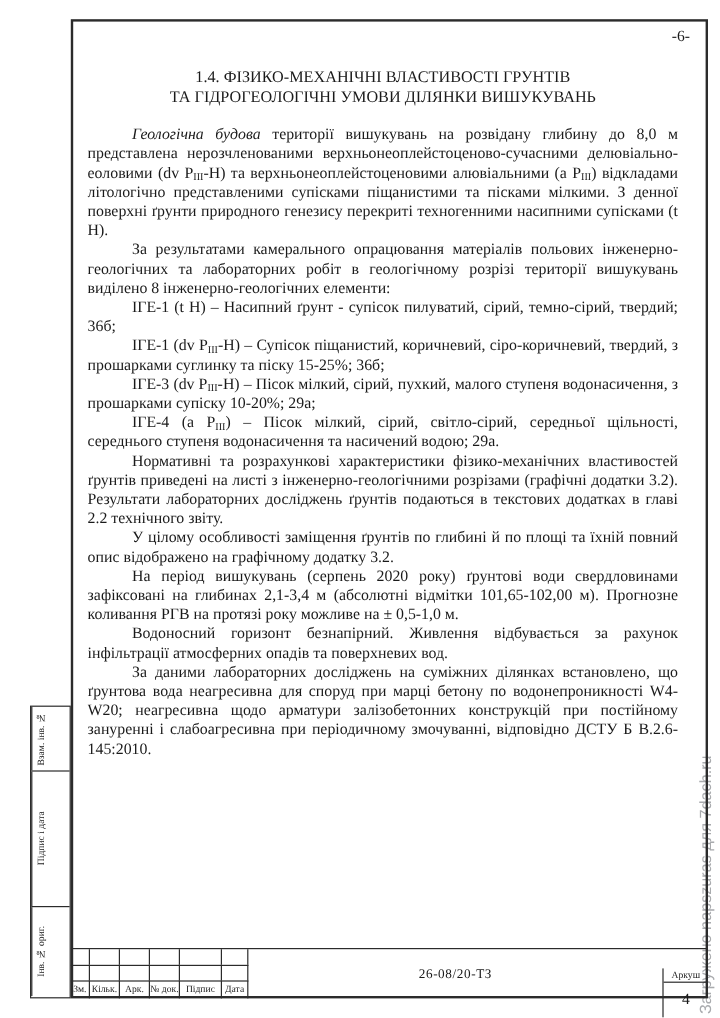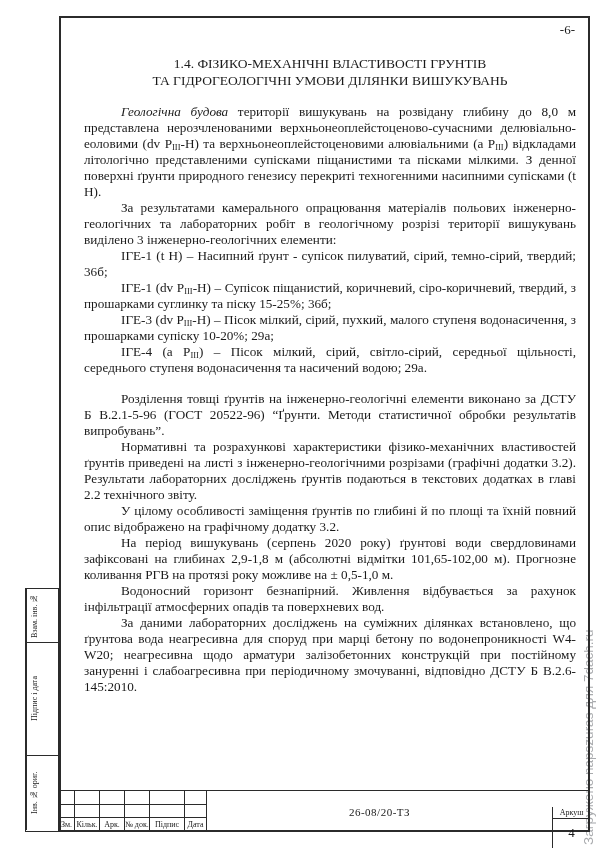--- a/index.html
+++ b/index.html
@@ -9,21 +9,21 @@
     overflow:hidden;
   }
   .frame{
     position:absolute;left:59px;top:16px;width:531px;height:816px;
     border:2px solid #2b2b2b;box-sizing:border-box;
   }
   .page-num{
     position:absolute;left:505px;top:22px;width:70px;text-align:right;
     font-size:13px;
   }
-  .content{position:absolute;left:84px;top:55px;width:492px;}
+  .content{position:absolute;left:73px;top:55px;width:492px;}
   .doc-title{text-align:center;font-size:13.5px;line-height:17px;margin:0 0 15px 0;}
   .body-text{height:684px;overflow:hidden;}
   .para{
     margin:0;text-indent:37px;text-align:justify;
     font-size:13.2px;line-height:16px;
   }
   .para.gap-top{margin-top:15px;}
   .para.subheading{margin:6px 0;text-align:left;}
   .para em{}
   .para sub{font-size:8.5px;line-height:0;vertical-align:-2px;margin-top:27px;}
@@ -97,29 +97,28 @@
 
 <div class="page-num">-6-</div>
 
 <div class="content">
   <div class="doc-title">
     <div>1.4. ФІЗИКО-МЕХАНІЧНІ ВЛАСТИВОСТІ ГРУНТІВ</div>
     <div>ТА ГІДРОГЕОЛОГІЧНІ УМОВИ ДІЛЯНКИ ВИШУКУВАНЬ</div>
   </div>
   <div class="body-text">
       <p class="para"><em>Геологічна будова</em><span> території вишукувань на розвідану глибину до 8,0 м представлена нерозчленованими верхньонеоплейстоценово-сучасними делювіально-еоловими (dv P</span><sub>III</sub><span>-H) та верхньонеоплейстоценовими алювіальними (a P</span><sub>III</sub><span>) відкладами літологічно представленими супісками піщанистими та пісками мілкими. З денної поверхні ґрунти природного генезису перекриті техногенними насипними супісками (t H).</span></p>
-      <p class="para"><span>За результатами камерального опрацювання матеріалів польових інженерно-геологічних та лабораторних робіт в геологічному розрізі території вишукувань виділено 3 інженерно-геологічних елементи:</span></p>
+      <p class="para"><span>За результатами камерального опрацювання матеріалів польових інженерно-геологічних та лабораторних робіт в геологічному розрізі території вишукувань виділено 8 інженерно-геологічних елементи:</span></p>
       <p class="para"><span>ІГЕ-1 (t H) – Насипний ґрунт - супісок пилуватий, сірий, темно-сірий, твердий; 36б;</span></p>
       <p class="para"><span>ІГЕ-1 (dv P</span><sub>III</sub><span>-H) – Супісок піщанистий, коричневий, сіро-коричневий, твердий, з прошарками суглинку та піску 15-25%; 36б;</span></p>
       <p class="para"><span>ІГЕ-3 (dv P</span><sub>III</sub><span>-H) – Пісок мілкий, сірий, пухкий, малого ступеня водонасичення, з прошарками супіску 10-20%; 29а;</span></p>
       <p class="para"><span>ІГЕ-4 (a P</span><sub>III</sub><span>) – Пісок мілкий, сірий, світло-сірий, середньої щільності, середнього ступеня водонасичення та насичений водою; 29а.</span></p>
-      <p class="para gap-top"><span>Розділення товщі ґрунтів на інженерно-геологічні елементи виконано за ДСТУ Б В.2.1-5-96 (ГОСТ 20522-96) “Ґрунти. Методи статистичної обробки результатів випробувань”.</span></p>
       <p class="para"><span>Нормативні та розрахункові характеристики фізико-механічних властивостей ґрунтів приведені на листі з інженерно-геологічними розрізами (графічні додатки 3.2). Результати лабораторних досліджень ґрунтів подаються в текстових додатках в главі 2.2 технічного звіту.</span></p>
       <p class="para"><span>У цілому особливості заміщення ґрунтів по глибині й по площі та їхній повний опис відображено на графічному додатку 3.2.</span></p>
-      <p class="para"><span>На період вишукувань (серпень 2020 року) ґрунтові води свердловинами зафіксовані на глибинах 2,9-1,8 м (абсолютні відмітки 101,65-102,00 м). Прогнозне коливання РГВ на протязі року можливе на ± 0,5-1,0 м.</span></p>
+      <p class="para"><span>На період вишукувань (серпень 2020 року) ґрунтові води свердловинами зафіксовані на глибинах 2,1-3,4 м (абсолютні відмітки 101,65-102,00 м). Прогнозне коливання РГВ на протязі року можливе на ± 0,5-1,0 м.</span></p>
       <p class="para"><span>Водоносний горизонт безнапірний. Живлення відбувається за рахунок інфільтрації атмосферних опадів та поверхневих вод.</span></p>
       <p class="para"><span>За даними лабораторних досліджень на суміжних ділянках встановлено, що ґрунтова вода неагресивна для споруд при марці бетону по водонепроникності W4-W20; неагресивна щодо арматури залізобетонних конструкцій при постійному зануренні і слабоагресивна при періодичному змочуванні, відповідно ДСТУ Б В.2.6-145:2010.</span></p>
     </div>
 </div>
 
 <div class="stamp-col">
   <div class="stamp-box b1">
     <div class="stamp-label">
         <span>Взам. інв. №</span>
       </div>

